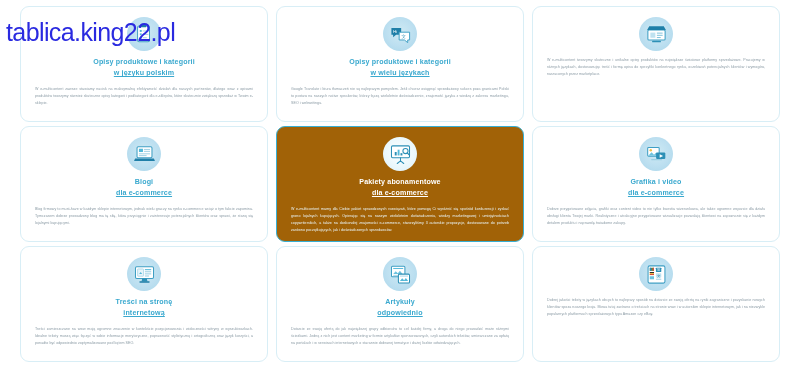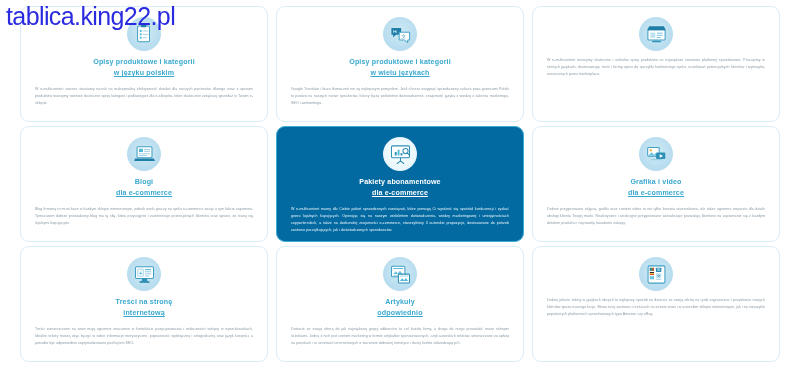--- a/index.html
+++ b/index.html
@@ -36,21 +36,21 @@
     border-radius: 9px;
     box-sizing: border-box;
     padding: 10px 14px 8px 14px;
     display: flex;
     flex-direction: column;
     align-items: center;
     overflow: hidden;
   }
 
   .card.highlight {
-    background: #0369a1;
+    background: #a16207;
     border-color: #38afd3;
     align-items: center;
   }
 
   .icon-wrap {
     width: 34px;
     height: 34px;
     border-radius: 50%;
     background: radial-gradient(circle at 50% 45%, #cfeaf4 0%, #bcdff0 55%, #a9d6ea 100%);
     display: flex;
@@ -82,21 +82,21 @@
     color: #8a9aa4;
     text-align: justify;
     width: 100%;
     letter-spacing: .05px;
   }
   .card.highlight .card-body { color: #ecf8fc; }
 
   #watermark {
     position: absolute;
     left: 6px;
-    top: 2px;
+    top: 18px;
     font-size: 25px;
     font-weight: normal;
     color: #2a2ae0;
     font-family: "Liberation Sans", sans-serif;
     letter-spacing: -0.6px;
     z-index: 50;
     pointer-events: none;
     white-space: nowrap;
   }
 </style>

